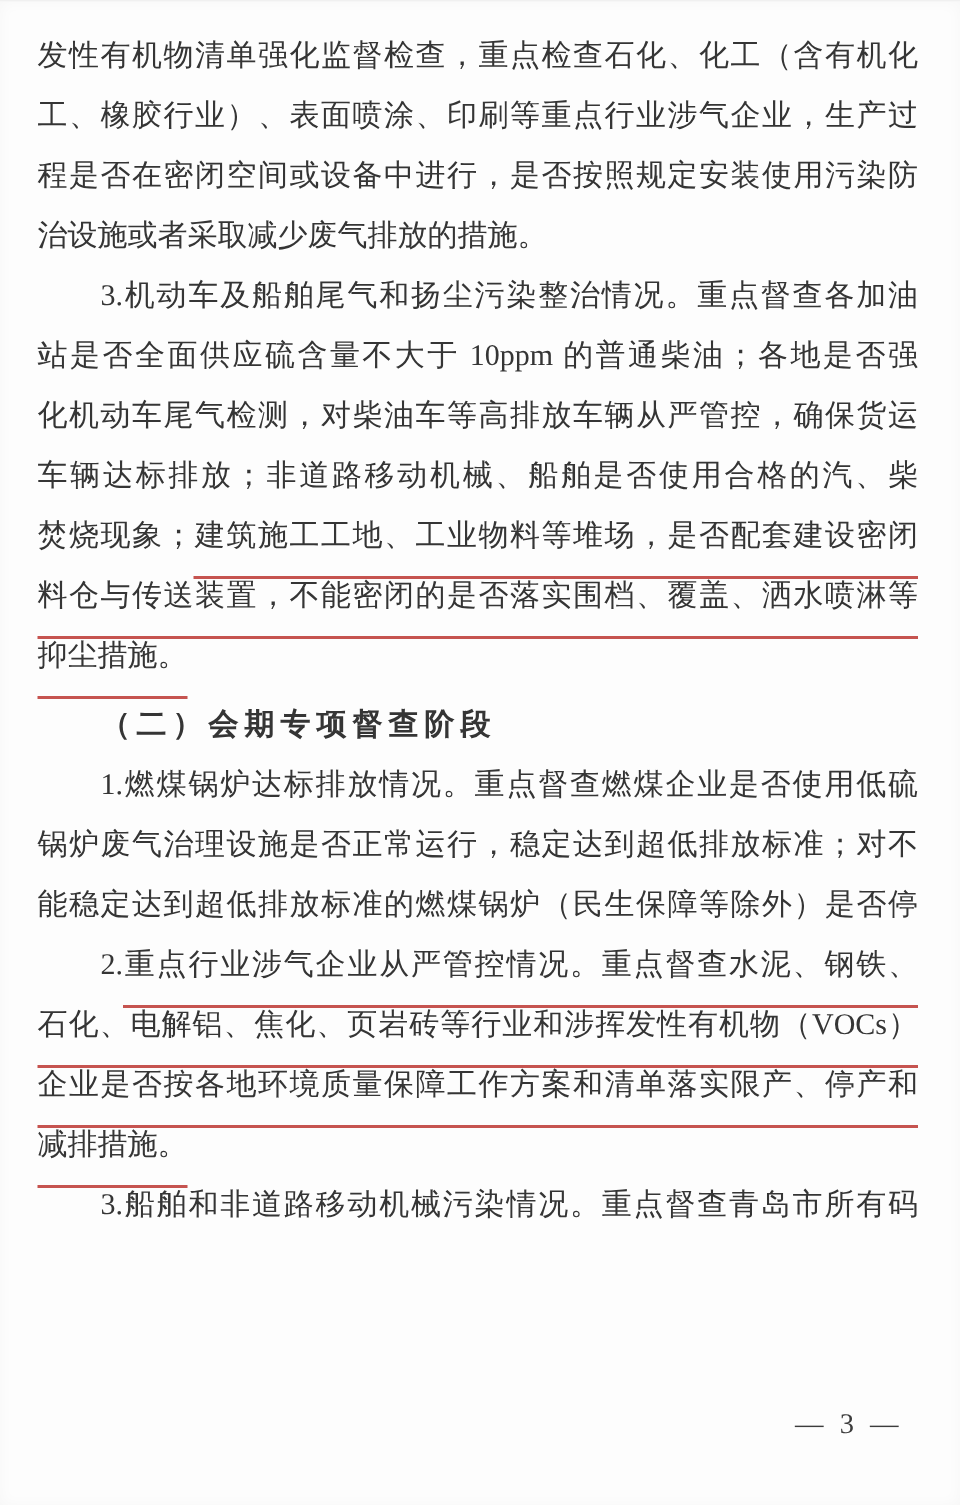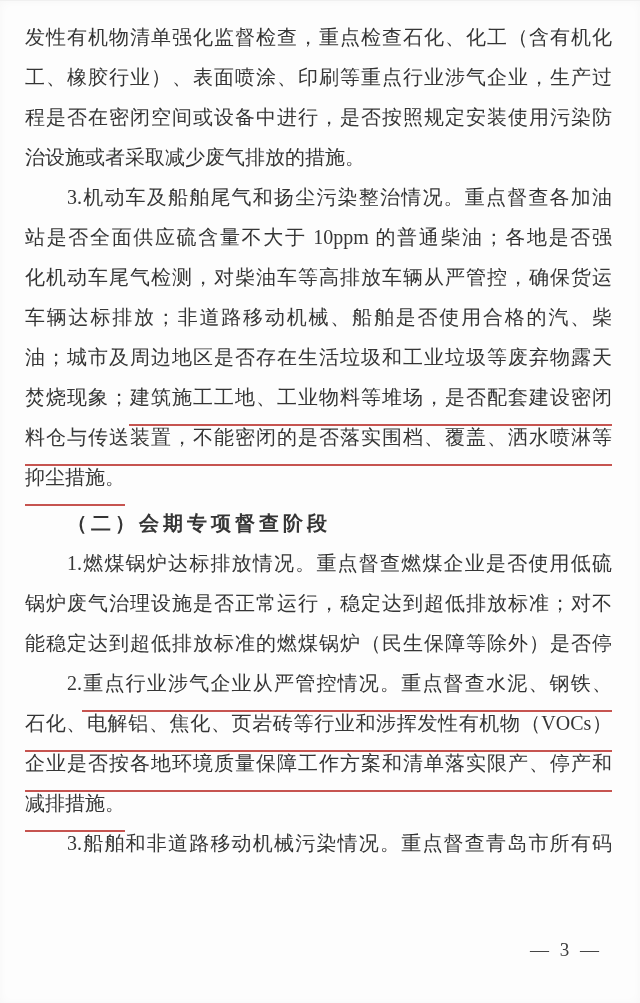--- a/index.html
+++ b/index.html
@@ -69,21 +69,20 @@
       <div class="line">工、橡胶行业）、表面喷涂、印刷等重点行业涉气企业，生产过</div>
       <div class="line">程是否在密闭空间或设备中进行，是否按照规定安装使用污染防</div>
       <div class="line endline">治设施或者采取减少废气排放的措施。</div>
     </div>
 
     <div>
       <div class="line indent">3.机动车及船舶尾气和扬尘污染整治情况。重点督查各加油</div>
       <div class="line">站是否全面供应硫含量不大于 10ppm 的普通柴油；各地是否强</div>
       <div class="line">化机动车尾气检测，对柴油车等高排放车辆从严管控，确保货运</div>
       <div class="line">车辆达标排放；非道路移动机械、船舶是否使用合格的汽、柴</div>
-      <div class="line">油；城市及周边地区是否存在生活垃圾和工业垃圾等废弃物露天</div>
       <div class="line"><span>焚烧现象；</span><span class="rl">建筑施工工地、工业物料等堆场，是否配套建设密闭</span></div>
       <div class="line"><span class="rl">料仓与传送装置，不能密闭的是否落实围档、覆盖、洒水喷淋等</span></div>
       <div class="line endline"><span class="rl">抑尘措施。</span></div>
     </div>
 
     <div class="line heading indent">（二）会期专项督查阶段</div>
 
     <div>
       <div class="line indent">1.燃煤锅炉达标排放情况。重点督查燃煤企业是否使用低硫</div>
       <div class="line">锅炉废气治理设施是否正常运行，稳定达到超低排放标准；对不</div>

